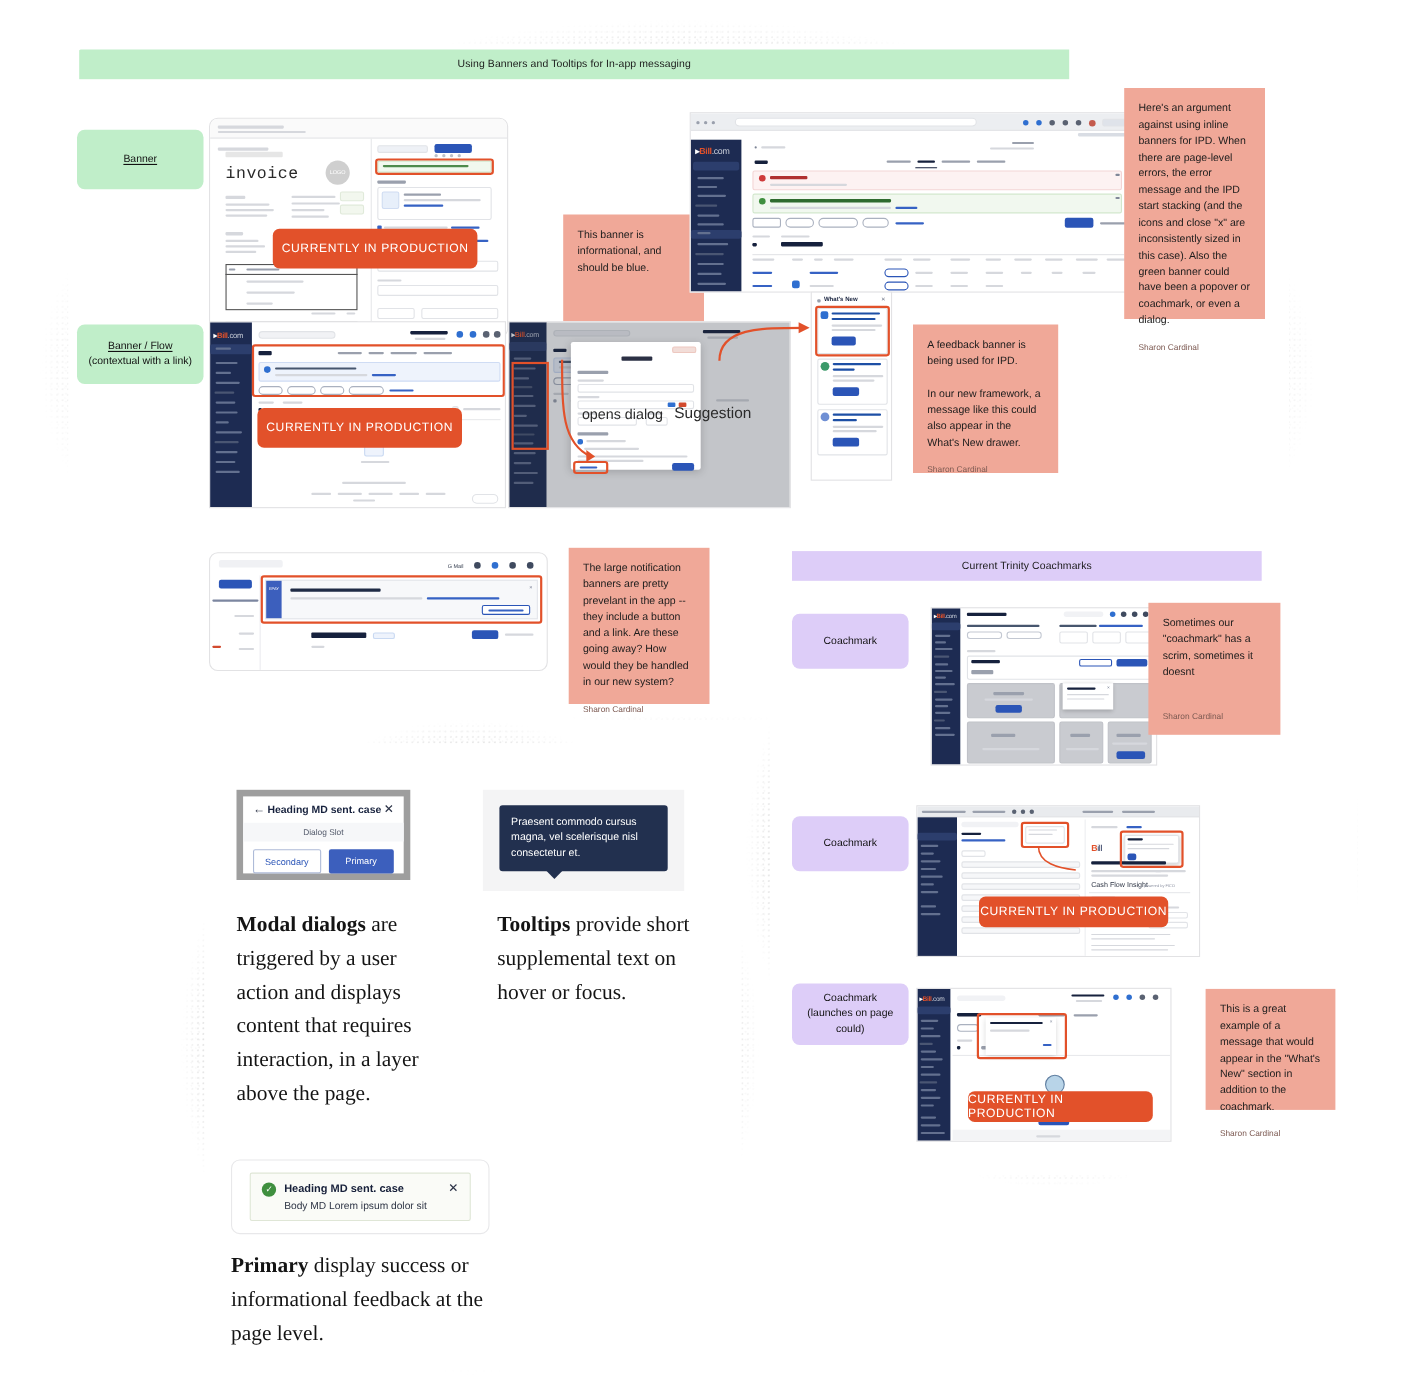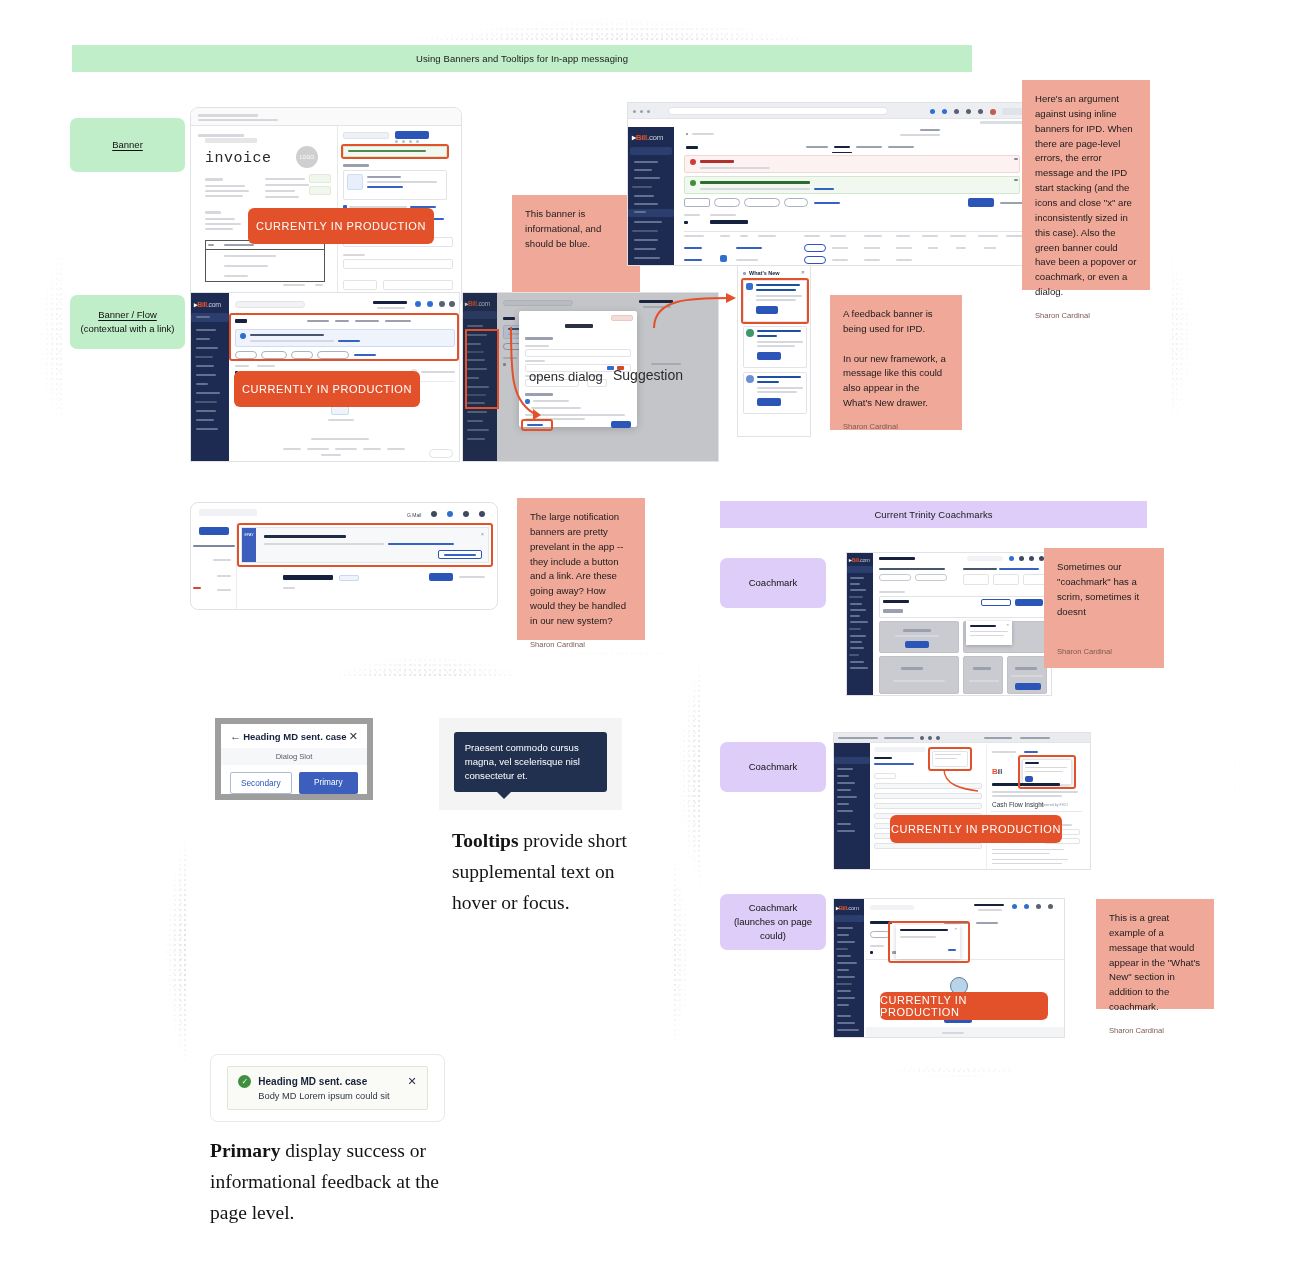--- a/index.html
+++ b/index.html
@@ -807,37 +807,40 @@
           <span class="ic">✕</span>
         </div>
         <div class="dlgslot">Dialog Slot</div>
         <div class="dlgbtns">
           <div class="sec">Secondary</div>
           <div class="pri">Primary</div>
         </div>
       </div>
     </div>
 
+    <p class="expl" style="left:29px;top:150px;width:186px;">
+      <b>Modal dialogs</b><span> are triggered by a user action and displays content that requires interaction, in a layer above the page.</span>
+    </p>
 
     <div class="tipwrap" style="left:253px;top:42px;width:183px;height:92px;">
       <div class="tip">Praesent commodo cursus magna, vel scelerisque nisl consectetur et.</div>
     </div>
 
     <p class="expl" style="left:266px;top:150px;width:196px;">
       <b>Tooltips</b><span> provide short supplemental text on hover or focus.</span>
     </p>
 
     <div class="bancard" style="left:24px;top:378px;width:235px;height:68px;">
       <div class="baninner">
         <div class="banrow">
           <span class="bancheck">✓</span>
           <span class="banttl">Heading MD sent. case</span>
           <span class="banx">✕</span>
         </div>
-        <div class="banbody">Body MD Lorem ipsum could sit</div>
+        <div class="banbody">Body MD Lorem ipsum dolor sit</div>
       </div>
     </div>
 
     <p class="expl" style="left:24px;top:460px;width:230px;">
       <b>Primary</b><span> display success or informational feedback at the page level.</span>
     </p>
   </div>
 
 </div>
 

